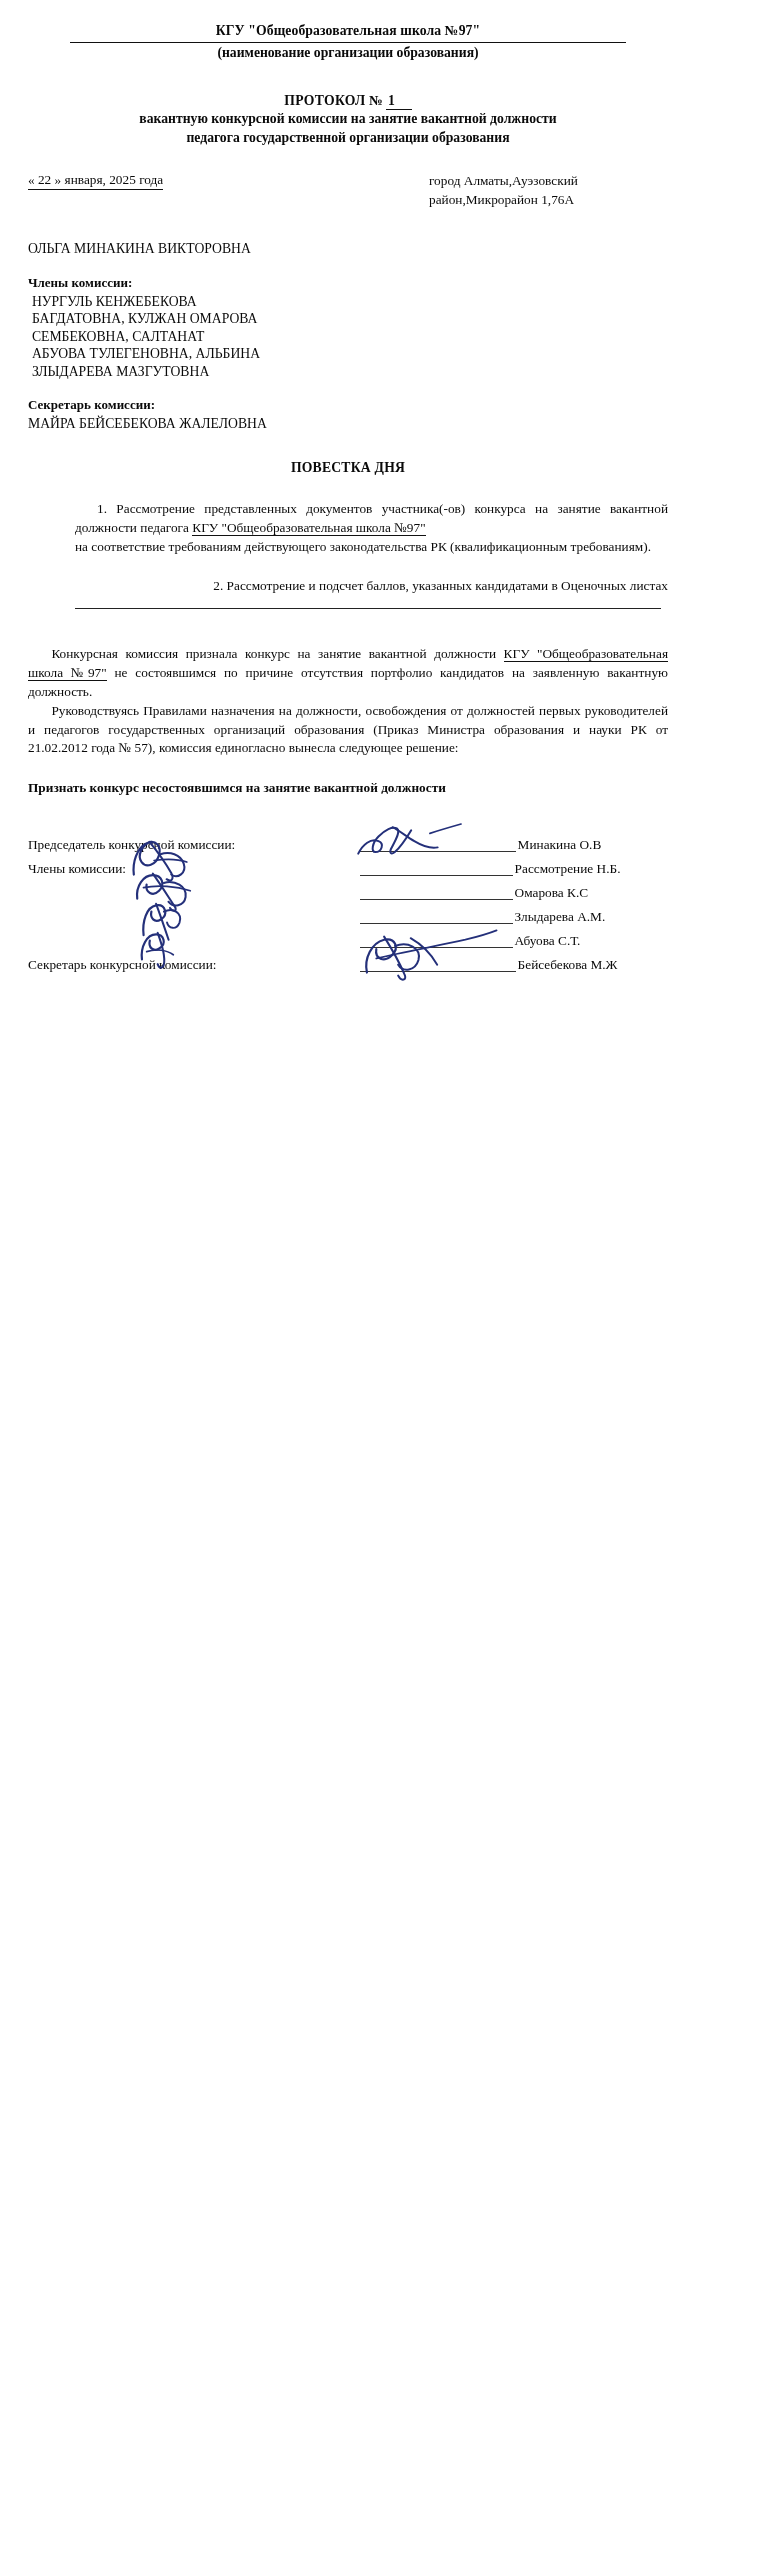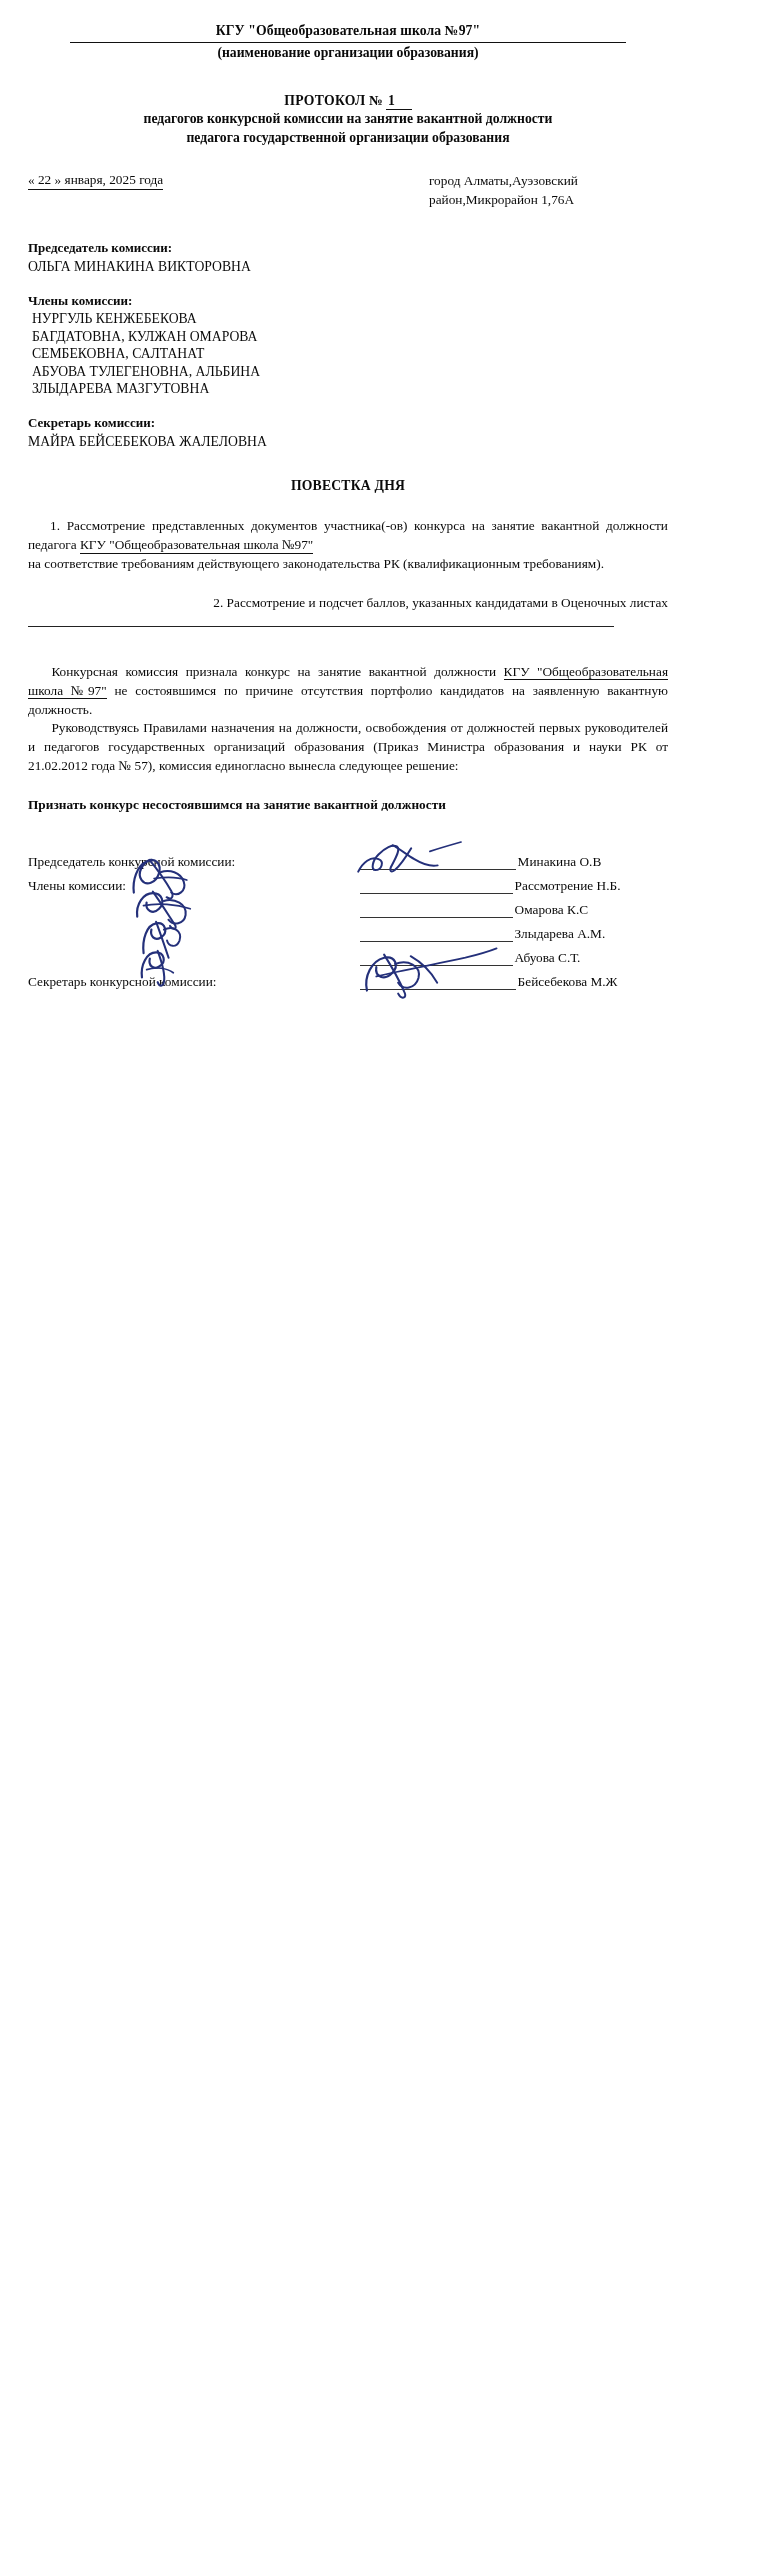--- a/index.html
+++ b/index.html
@@ -123,21 +123,21 @@
   .role-names.indented span { padding-left: 3.9px; }
 
   
   .agenda-title {
     margin-top: 28px;
     text-align: center;
     font-weight: bold;
     font-size: 13.7px;
     letter-spacing: 0.2px;
   }
-  .agenda-items { margin-top: 23.4px; }
+  .agenda-items { margin-top: 23.4px; margin-left: 47px; }
   .agenda-p {
     font-size: 13.3px;
     line-height: 1.42;
     text-align: justify;
     text-justify: inter-word;
     margin: 0;
   }
   .agenda-p.first { text-indent: 22px; }
   .u { border-bottom: 0.9px solid #111; padding-bottom: 0.4px; }
   .agenda-p.second {
@@ -230,36 +230,35 @@
 
     <div class="org-header">
       <span class="org-name">КГУ "Общеобразовательная школа №97"</span>
       <span class="org-caption">(наименование организации образования)</span>
     </div>
 
     <div class="protocol-block">
       <div class="protocol-line">
         <span class="protocol-num-label">ПРОТОКОЛ №</span><span class="protocol-num-value">1</span>
       </div>
-      <div class="protocol-sub">педагогов конкурсной комиссии на занятие вакантной должности</div>
+      <div class="protocol-sub">вакантную конкурсной комиссии на занятие вакантной должности</div>
       <div class="protocol-sub">педагога государственной организации образования</div>
     </div>
 
     <div class="meta-row">
       <div class="meta-date">« 22 » января, 2025 года</div>
       <div class="meta-place">
         <span>город Алматы,Ауэзовский</span>
         <span>район,Микрорайон 1,76А</span>
       </div>
     </div>
 
     <div class="roles">
 
       <div class="role-group">
-        <div class="role-title">Председатель комиссии:</div>
         <div class="role-names">
           <span>ОЛЬГА МИНАКИНА ВИКТОРОВНА</span>
         </div>
       </div>
 
       <div class="role-group">
         <div class="role-title">Члены комиссии:</div>
         <div class="role-names indented">
           <span>НУРГУЛЬ КЕНЖЕБЕКОВА</span>
           <span>БАГДАТОВНА, КУЛЖАН ОМАРОВА</span>

